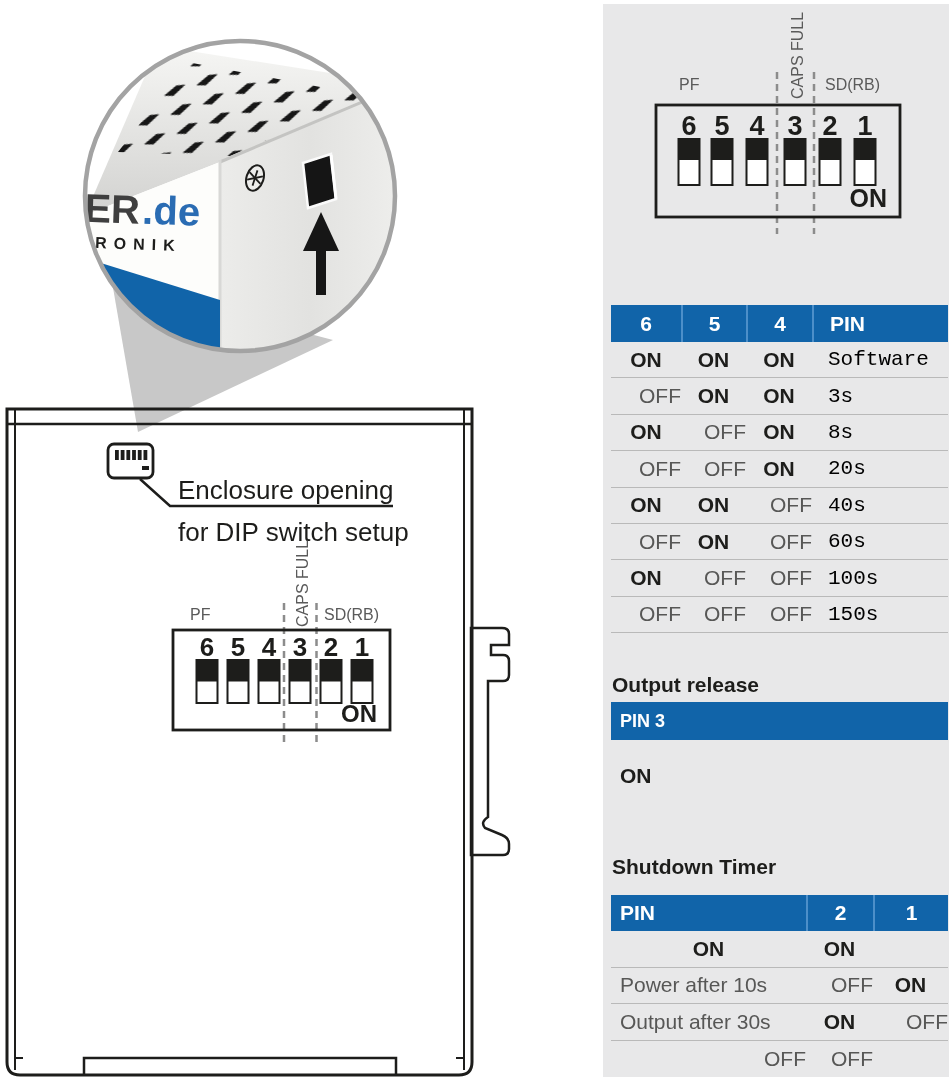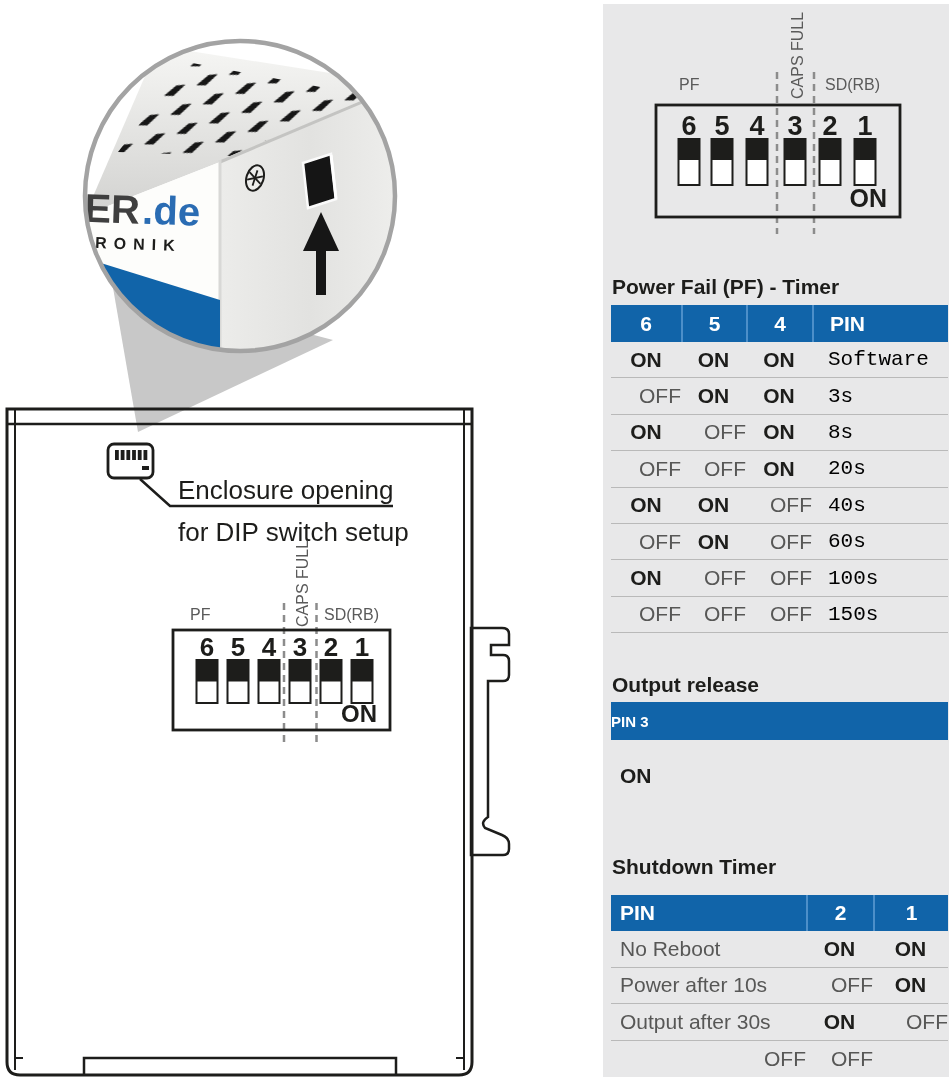--- a/index.html
+++ b/index.html
@@ -29,22 +29,22 @@
   .t1rows .trow{grid-template-columns:70px 65px 66px 1fr;}
   .t2rows .trow{grid-template-columns:195px 67px 1fr;height:36.5px;}
   .t2rows .trow:last-child{border-bottom:none;}
   .cs{text-align:center;}
   .cp{padding-left:16px;color:#000000;font-family:Liberation Mono, monospace;}
   .cl{padding-left:9px;color:#575756;white-space:nowrap;}
   .is-on{font-weight:bold;color:#1d1d1b;}
   .is-off{font-weight:normal;color:#575756;text-align:right;}
 
   .blue-bar{position:absolute;left:8px;top:698px;width:337px;height:38px;background:#1164a9;
-            color:#fff;font-weight:bold;font-size:15px;display:flex;align-items:center;
-            box-sizing:border-box;}
+            color:#fff;font-weight:bold;font-size:18px;display:flex;align-items:center;
+            padding-left:9px;box-sizing:border-box;}
   .or-row{position:absolute;left:17px;top:760px;display:flex;font-size:21px;}
   .or-state{font-weight:bold;color:#1d1d1b;width:60px;}
   .or-desc{color:#575756;line-height:28px;}
   .or-desc sub{font-size:13px;}
 </style>
 </head>
 <body>
 
 <div class="page">
 
@@ -204,21 +204,20 @@
             <rect x="108.5" y="135" width="21" height="21"></rect>
           <rect x="143.5" y="135" width="21" height="21"></rect>
             <rect x="181.5" y="135" width="21" height="21"></rect>
           <rect x="216.5" y="135" width="21" height="21"></rect>
             <rect x="251.5" y="135" width="21" height="21"></rect>
         </g>
       </g>
       <text x="284" y="203" font-size="25" font-weight="bold" text-anchor="end" fill="#1d1d1b">ON</text>
     </svg>
 
-    <div class="sec-title" style="top:271px">Power Fail (PF) - Timer</div>
     <div class="thead thead1">
       <span class="hc">6</span>
       <span class="hc sep">5</span>
       <span class="hc sep">4</span>
       <span class="hc sep hl">PIN</span>
     </div>
     <div class="trows t1rows">
       <div class="trow">
         <span class="cs js-state is-on">ON</span>
         <span class="cs js-state is-on">ON</span>
@@ -276,21 +275,20 @@
     </div>
 
     <div class="sec-title" style="top:851px">Shutdown Timer</div>
     <div class="thead thead2">
       <span class="hc hl">PIN</span>
       <span class="hc sep">2</span>
       <span class="hc sep">1</span>
     </div>
     <div class="trows t2rows">
       <div class="trow">
-        <span class="cl">No Reboot</span>
         <span class="cs js-state is-on">ON</span>
         <span class="cs js-state is-on">ON</span>
       </div>
       <div class="trow">
         <span class="cl">Power after 10s</span>
         <span class="cs js-state is-off">OFF</span>
         <span class="cs js-state is-on">ON</span>
       </div>
       <div class="trow">
         <span class="cl">Output after 30s</span>

